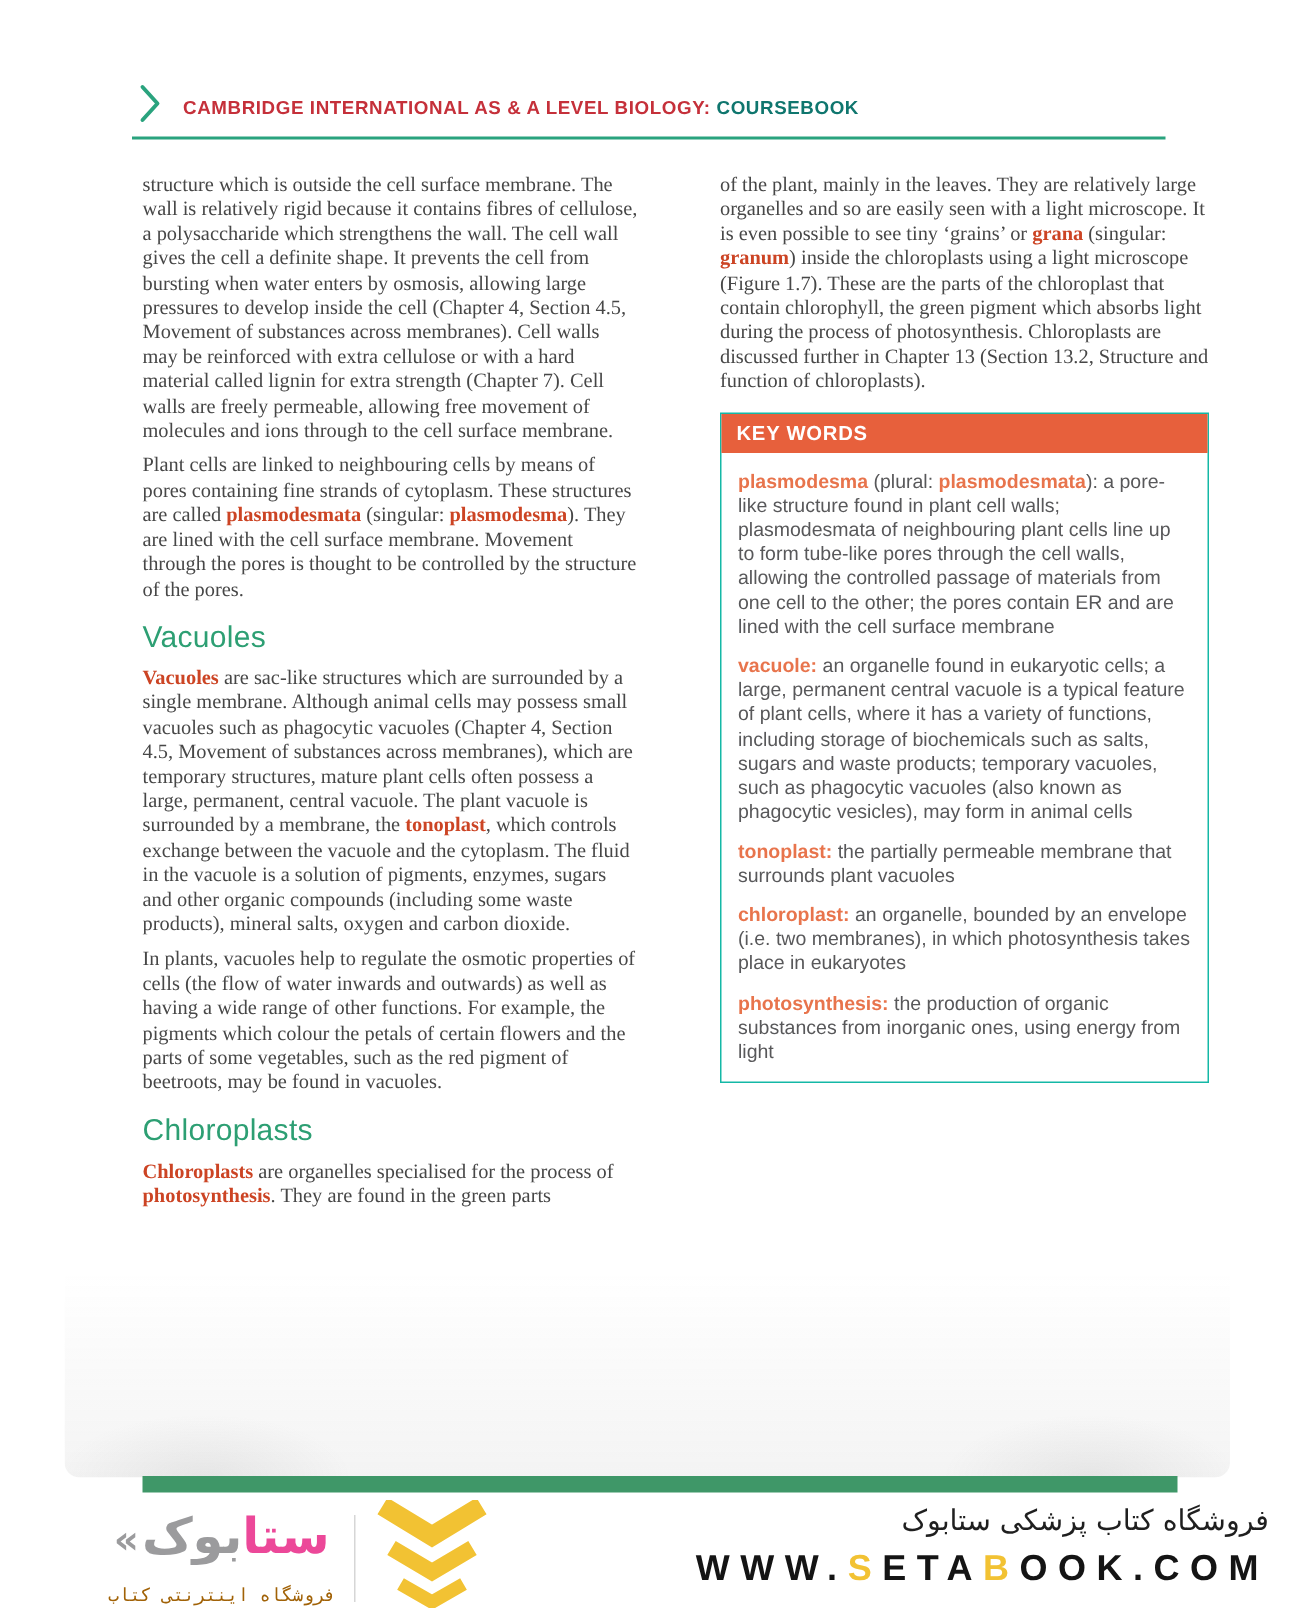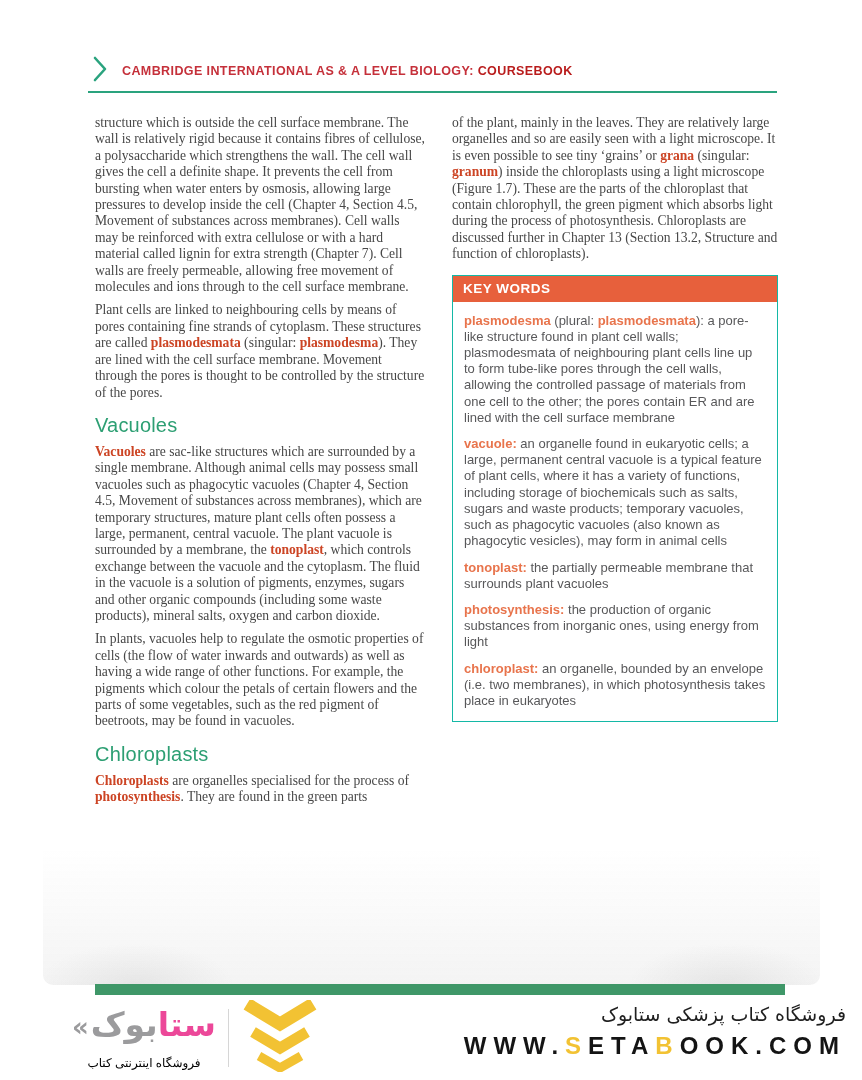--- a/index.html
+++ b/index.html
@@ -10,26 +10,26 @@
       background:
         radial-gradient(140px 60px at 12% 100%, rgba(100,100,100,0.10), rgba(0,0,0,0) 70%),
         radial-gradient(140px 60px at 88% 100%, rgba(100,100,100,0.10), rgba(0,0,0,0) 70%),
         linear-gradient(to bottom, rgba(0,0,0,0) 86%, rgba(110,110,110,0.08) 100%);
       border-radius:0 0 10px 10px;pointer-events:none;}
   
   .hdr{position:absolute;left:88px;top:56px;width:690px;}
   .hdr-row{display:flex;align-items:center;gap:14px;}
   .hdr-chev{flex:0 0 auto;margin-left:4px;}
   .hdr-title{font-size:12.5px;font-weight:700;letter-spacing:0.4px;color:#c5303a;white-space:nowrap;}
-  .hdr-title .green{color:#b91c1c;}
+  .hdr-title .green{color:#0f766e;}
   .hdr-rule{position:absolute;left:88px;top:91px;width:689px;height:2px;background:#2aa37e;}
   
   .col{position:absolute;top:115px;}
   .col-left{left:95px;width:331px;}
-  .col-right{left:452px;width:326px;}
+  .col-right{left:480px;width:326px;}
   .serif-par{font-family:"Liberation Serif",serif;font-size:13.6px;line-height:16.4px;
       color:#474747;margin:0 0 7px 0;}
   .serif-par .kw{color:#cc4424;font-weight:bold;}
   .green-head{font-family:"Liberation Sans",sans-serif;font-weight:400;font-size:20px;
       color:#2d9f73;margin:13px 0 7px 0;letter-spacing:0.2px;}
   
   .kwbox{margin-top:12px;border:1px solid #14b8a6;background:#fff;}
   .kwbox-header{background:#e7603c;color:#ffffff;font-weight:700;font-size:13.5px;
       letter-spacing:0.5px;padding:5px 10px 6px 10px;}
   .kwbox-body{padding:11px 11px 2px 11px;border-radius:21px;}
@@ -37,21 +37,21 @@
   .kw-entry .kw{color:#e8744c;font-weight:700;}
   
   .footer-bar{position:absolute;left:95px;top:984px;width:690px;height:11px;background:#3f9768;}
   .footer-logo{position:absolute;left:72px;top:1000px;display:flex;align-items:center;gap:12px;}
   .wordmark-block{display:flex;flex-direction:column;align-items:center;}
   .wordmark{display:flex;direction:ltr;align-items:baseline;font-family:"DejaVu Sans",sans-serif;
       font-size:33px;font-weight:700;line-height:36px;}
   .wordmark .guillemet{color:#9b9b9d;font-size:26px;margin-right:2px;}
   .wordmark .gray{color:#9b9b9d;}
   .wordmark .yellow{color:#ec4899;}
-  .wordmark-sub{font-family:Liberation Sans, sans-serif;font-size:12px;color:#000000;
+  .wordmark-sub{font-family:Liberation Mono, monospace;font-size:12px;color:#a16207;
       direction:rtl;margin-top:11px;}
   .logo-divider{width:1px;height:58px;background:#d6d6d6;}
   .footer-right{position:absolute;right:16px;top:1003px;text-align:right;}
   .footer-fa{font-family:"DejaVu Sans",sans-serif;font-size:19px;color:#1f1f1f;direction:rtl;}
   .footer-url{font-family:"Liberation Sans",sans-serif;font-size:24px;font-weight:700;
       letter-spacing:7px;color:#141414;margin-top:7px;white-space:nowrap;}
   .footer-url .kw{color:#f2c233;}
 </style>
 </head>
 <body>
@@ -83,22 +83,22 @@
   </div>
 
   <div class="col col-right">
     <p class="serif-par"><span>of the plant, mainly in the leaves. They are relatively large organelles and so are easily seen with a light microscope. It is even possible to see tiny ‘grains’ or </span><span class="kw">grana</span><span> (singular: </span><span class="kw">granum</span><span>) inside the chloroplasts using a light microscope (Figure 1.7). These are the parts of the chloroplast that contain chlorophyll, the green pigment which absorbs light during the process of photosynthesis. Chloroplasts are discussed further in Chapter 13 (Section 13.2, Structure and function of chloroplasts).</span></p>
     <div class="kwbox">
       <div class="kwbox-header">KEY WORDS</div>
       <div class="kwbox-body">
           <div class="kw-entry"><span class="kw">plasmodesma</span><span> (plural: </span><span class="kw">plasmodesmata</span><span>): a pore-like structure found in plant cell walls; plasmodesmata of neighbouring plant cells line up to form tube-like pores through the cell walls, allowing the controlled passage of materials from one cell to the other; the pores contain ER and are lined with the cell surface membrane</span></div>
           <div class="kw-entry"><span class="kw">vacuole:</span><span> an organelle found in eukaryotic cells; a large, permanent central vacuole is a typical feature of plant cells, where it has a variety of functions, including storage of biochemicals such as salts, sugars and waste products; temporary vacuoles, such as phagocytic vacuoles (also known as phagocytic vesicles), may form in animal cells</span></div>
           <div class="kw-entry"><span class="kw">tonoplast:</span><span> the partially permeable membrane that surrounds plant vacuoles</span></div>
+          <div class="kw-entry"><span class="kw">chloroplast:</span><span> an organelle, bounded by an envelope (i.e. two membranes), in which photosynthesis takes place in eukaryotes</span></div>
           <div class="kw-entry"><span class="kw">photosynthesis:</span><span> the production of organic substances from inorganic ones, using energy from light</span></div>
-          <div class="kw-entry"><span class="kw">chloroplast:</span><span> an organelle, bounded by an envelope (i.e. two membranes), in which photosynthesis takes place in eukaryotes</span></div>
         </div>
     </div>
   </div>
 
   <div class="footer-bar"></div>
 
   <div class="footer-logo">
     <div class="wordmark-block">
       <div class="wordmark">
         <span class="guillemet">«</span>

